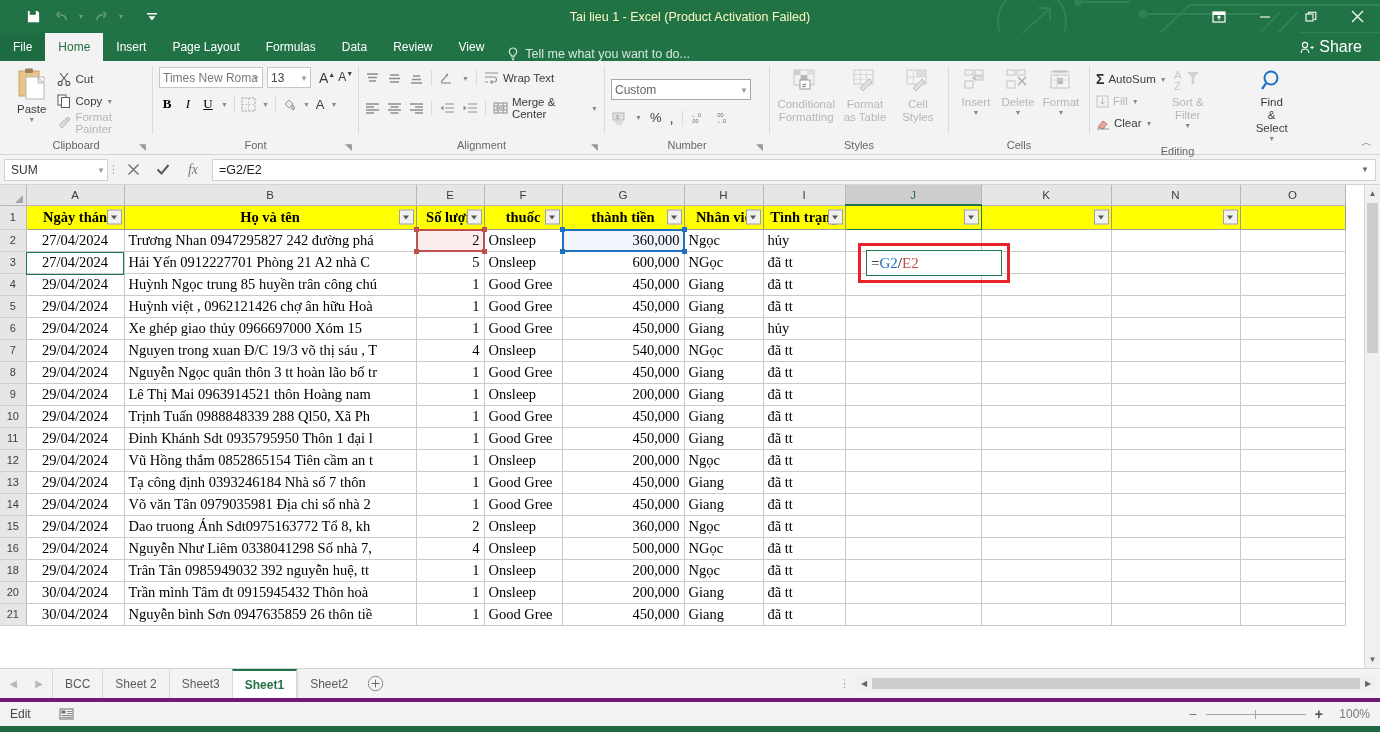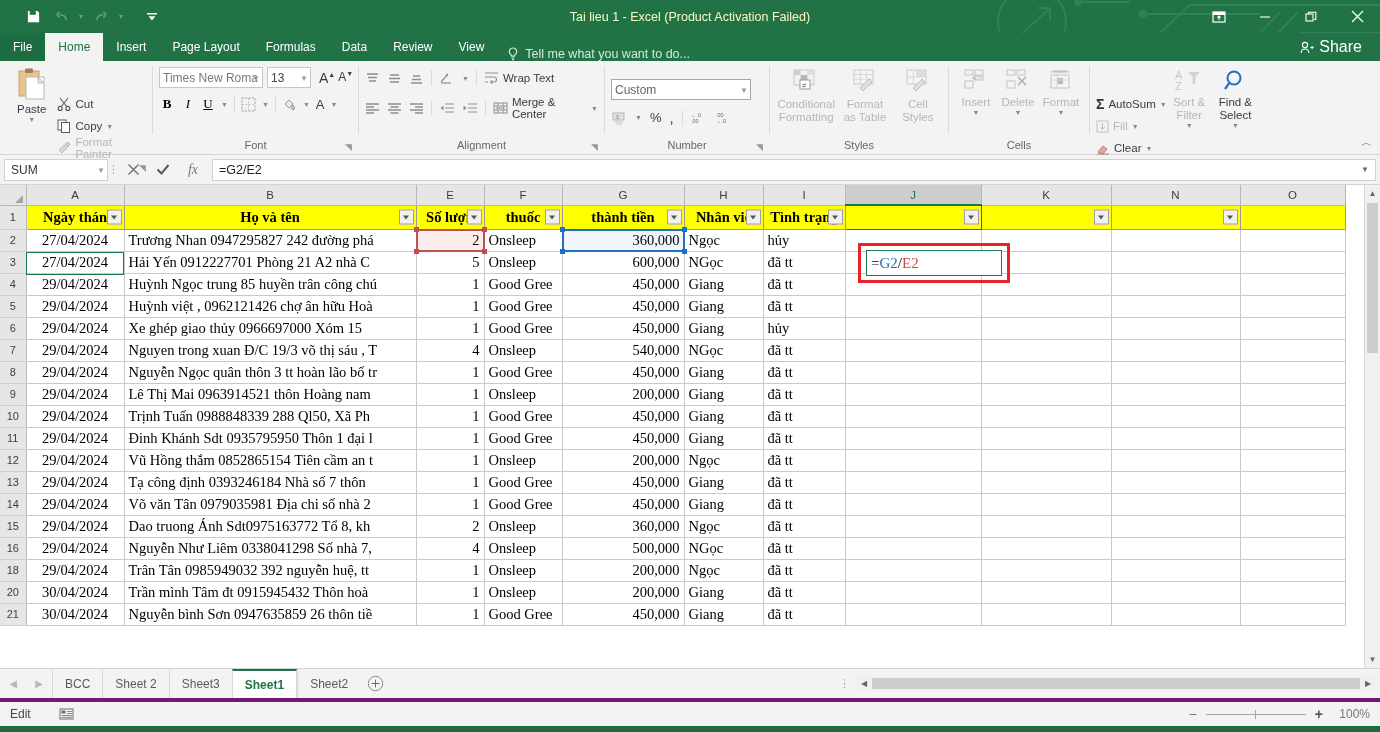--- a/index.html
+++ b/index.html
@@ -63,21 +63,21 @@
   .grp-sep { width:1px; background:#dcdcdc; margin:5px 0 20px 0; }
 
   .bigbtn {
     display:flex; flex-direction:column; align-items:center; justify-content:flex-start;
     font-size:11.5px; color:#3b3b3b; padding:2px 5px; min-width:42px;
   }
   .bigbtn .lbl { text-align:center; line-height:13px; margin-top:2px; }
   .bigbtn.disabled { color:#b6b6b6; }
   .smallrow { display:flex; align-items:center; gap:4px; font-size:11.5px; color:#3b3b3b; height:22px; }
   .smallrow.disabled { color:#b6b6b6; }
-  .col { display:flex; flex-direction:column;margin-top:25px; }
+  .col { display:flex; flex-direction:column; }
 
   .fontname {
     width:104px; height:21px; border:1px solid #c6c6c6; background:#fff; color:#7a7a7a;
     font-size:12px; display:flex; align-items:center; padding:0 3px; position:relative; overflow:hidden;
   }
   .fontsize {
     width:44px; height:21px; border:1px solid #c6c6c6; background:#fff; color:#444;
     font-size:12px; display:flex; align-items:center; padding:0 3px; position:relative;
   }
   .caretbox { position:absolute; right:2px; top:50%; transform:translateY(-50%); color:#9a9a9a; font-size:8px; }
@@ -645,21 +645,21 @@
         </div>
         <div class="bigbtn disabled" style="width:46px;">
           <svg width="30" height="26" viewBox="0 0 30 26">
               <text x="1" y="11" font-size="11" fill="#c7c7c7">A</text>
               <text x="1" y="22" font-size="11" fill="#c7c7c7">Z</text>
               <path d="M14 4h12l-4.6 5v6l-2.8 2V9z" fill="#d2d2d2"></path>
             </svg>
           <span class="lbl">Sort &amp; Filter</span>
           <span class="tinycaret">▼</span>
         </div>
-        <div class="bigbtn" style="width:48px;color:#3b3b3b;">
+        <div class="bigbtn" style="width:48px;color:#3b3b3b;margin-left:42px;">
           <svg width="30" height="26" viewBox="0 0 30 26">
               <circle cx="14" cy="10" r="6.5" fill="none" stroke="#1f6fc4" stroke-width="2"></circle>
               <path d="M9.2 15.2L5 21" stroke="#1f6fc4" stroke-width="2.2"></path>
             </svg>
           <span class="lbl">Find &amp; Select</span>
           <span class="tinycaret">▼</span>
         </div>
       </div>
       <div class="grp-label">
         <span>Editing</span>

